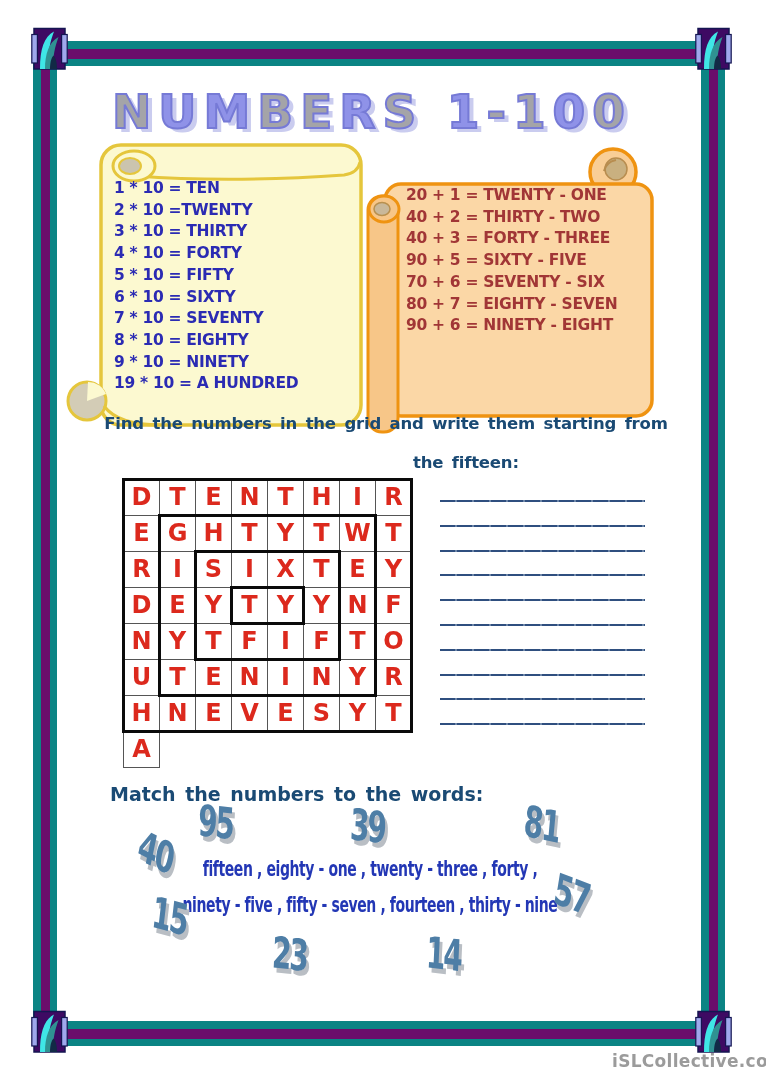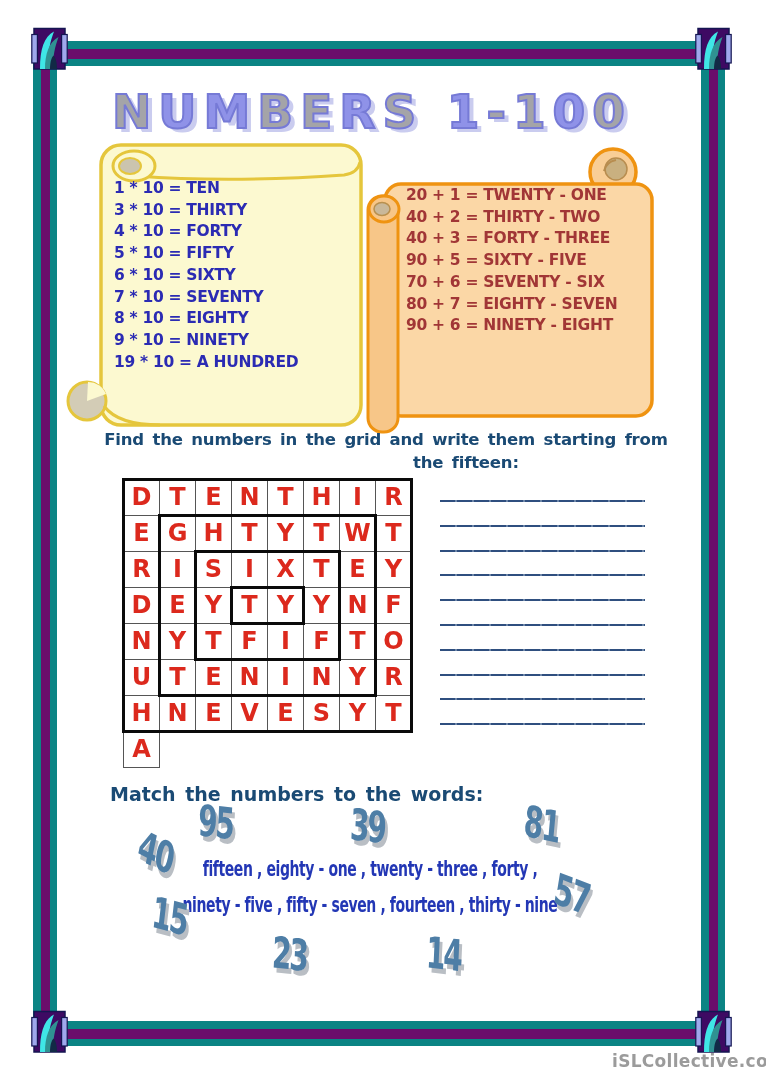--- a/index.html
+++ b/index.html
@@ -21,21 +21,21 @@
   .title span.gray{color:#A4A4A8;}
   .title span.peri{color:#8F92E8;}
   
   .scroll-svg{position:absolute;}
   .scroll-text{position:absolute;font-weight:bold;font-size:15.5px;letter-spacing:-0.3px;}
   .scroll-text.tens{left:114px;top:178px;line-height:21.7px;color:#2B2BB3;}
   .scroll-text.compound{left:406px;top:185px;line-height:21.7px;color:#A13636;}
   
   .instr{position:absolute;color:#1A4A74;font-weight:bold;font-size:16.5px;
          letter-spacing:-0.2px;word-spacing:3px;}
-  .instr.l1{left:70px;top:430px;width:632px;text-align:center;}
+  .instr.l1{left:70px;top:414px;width:632px;text-align:center;}
   .instr.l2{left:413px;top:453px;}
   
   .grid{position:absolute;left:123px;top:479px;}
   .gcell{position:absolute;width:37px;height:37px;box-sizing:border-box;border:1px solid #555;
          color:#DC291D;font-weight:bold;font-size:24px;line-height:35px;text-align:center;
          background:#fff;}
   .thick{position:absolute;box-sizing:border-box;border:3px solid #0a0a0a;pointer-events:none;}
   
   .ansline{position:absolute;left:440px;width:205px;height:2px;
            background:repeating-linear-gradient(90deg,#2F4F7F 0 15px,#6d86a8 15px 17px);}
@@ -103,20 +103,21 @@
     <path d="M76 38 Q 170 45 284 37 Q 298 35 300 24" fill="none" stroke="#E5C63C" stroke-width="3"></path>
     <ellipse cx="74" cy="28" rx="21" ry="15" fill="#FCF9D0" stroke="#E5C63C" stroke-width="3"></ellipse>
     <ellipse cx="70" cy="28" rx="11" ry="8" fill="#CBC4AE" stroke="#E5C63C" stroke-width="2"></ellipse>
     <circle cx="27" cy="263" r="19" fill="#D3CCB6" stroke="#E5C63C" stroke-width="3"></circle>
     <path d="M27 263 L46 256 A19 19 0 0 0 28 244 Z" fill="#FCF9D0"></path>
     <path d="M44 268 Q 58 287 100 287" fill="none" stroke="#E5C63C" stroke-width="3"></path>
   </svg>
 
   <div class="scroll-text tens" id="tens-lines">
       <div>1 * 10 = TEN</div>
+      <div>2 * 10 =TWENTY</div>
       <div>3 * 10 = THIRTY</div>
       <div>4 * 10 = FORTY</div>
       <div>5 * 10 = FIFTY</div>
       <div>6 * 10 = SIXTY</div>
       <div>7 * 10 = SEVENTY</div>
       <div>8 * 10 = EIGHTY</div>
       <div>9 * 10 = NINETY</div>
       <div>19 * 10 = A HUNDRED</div>
     </div>
 

